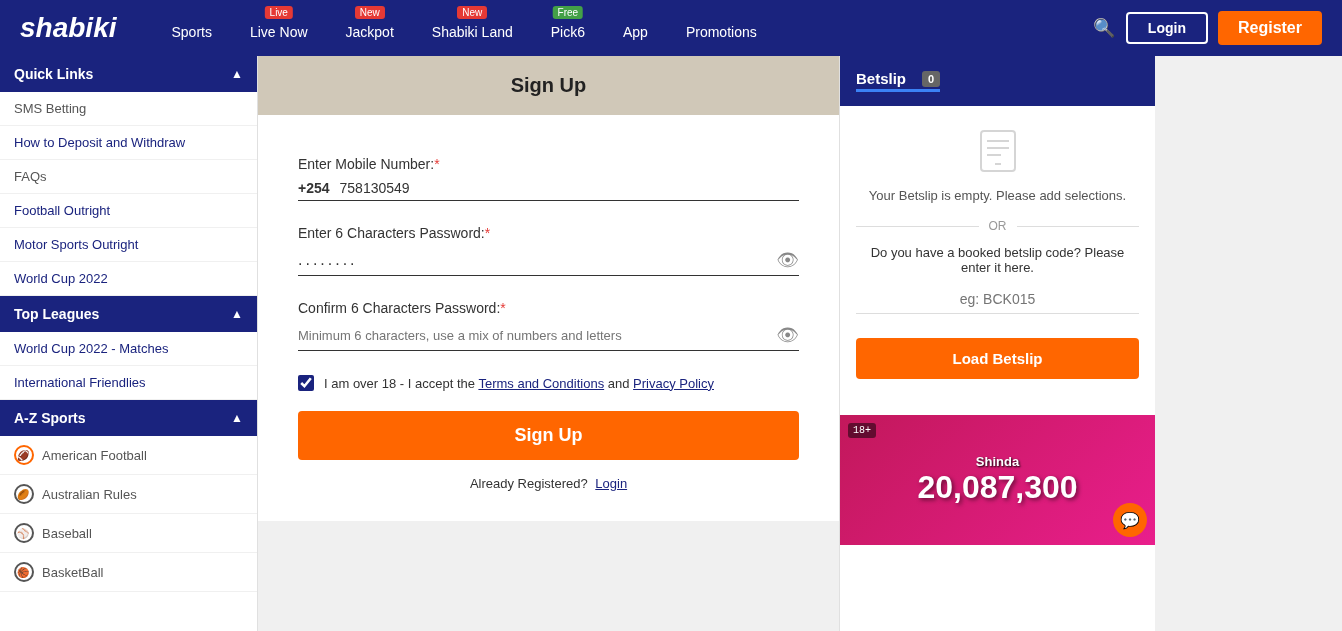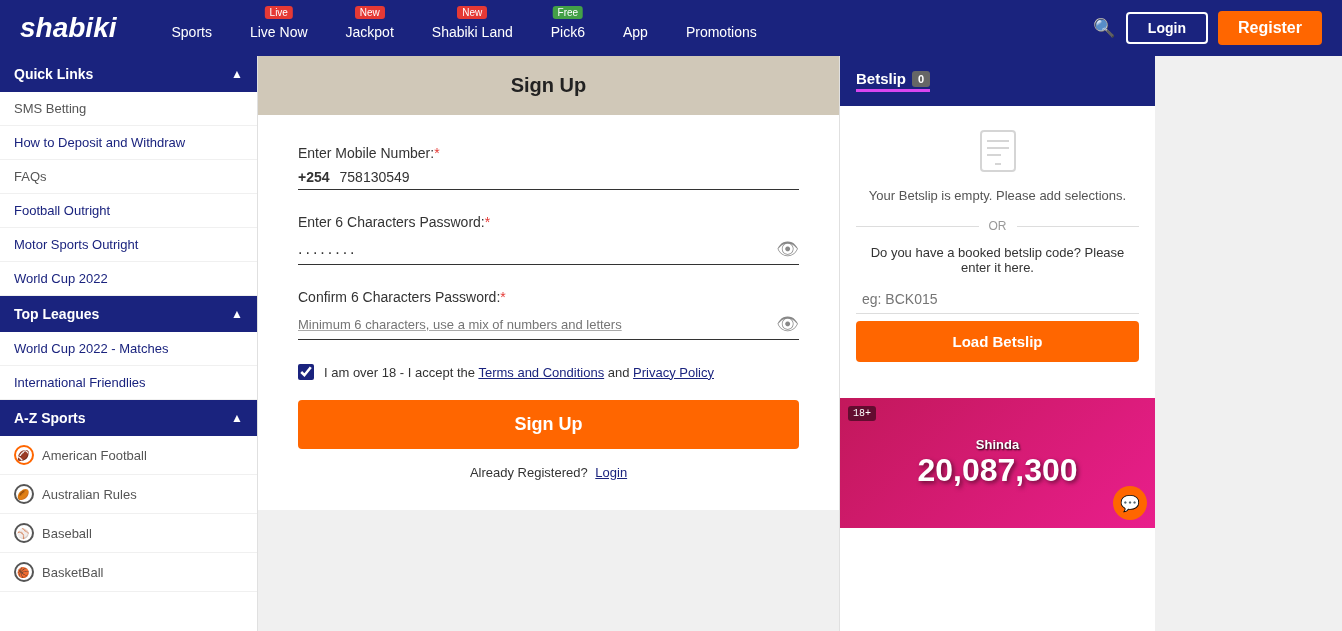--- a/index.html
+++ b/index.html
@@ -153,20 +153,21 @@
       text-align: center;
       font-size: 20px;
       font-weight: bold;
       color: #222;
     }
     .signup-body {
       padding: 30px 40px;
     }
     .form-group {
       margin-bottom: 24px;
+      margin-top: 11px;
     }
     .form-label {
       display: block;
       font-size: 14px;
       color: #333;
       margin-bottom: 8px;
     }
     .form-label .required { color: #e53935; }
     .phone-input-row {
       display: flex;
@@ -264,24 +265,24 @@
       background: #1a237e;
       color: #fff;
       padding: 0 16px;
       display: flex;
       align-items: center;
       height: 50px;
     }
     .betslip-tab {
       display: flex;
       align-items: center;
-      gap: 6px;
+      gap: 16px;
       font-size: 15px;
       font-weight: bold;
-      border-bottom: 3px solid #d946ef;
+      border-bottom: 3px solid #3b82f6;
       padding-bottom: 2px;
     }
     .betslip-count {
       background: #666;
       color: #fff;
       font-size: 11px;
       border-radius: 3px;
       padding: 2px 6px;
     }
     .betslip-body {
@@ -315,25 +316,26 @@
     }
     .betslip-code-text {
       color: #333;
       font-size: 13px;
       margin-bottom: 10px;
     }
     .betslip-code-input {
       width: 100%;
       border: none;
       border-bottom: 1px solid #ddd;
+      text-align: center;
       color: #bbb;
       font-size: 14px;
       padding: 6px;
       outline: none;
-      margin-bottom: 7px;
+      margin-bottom: 24px;
     }
     .btn-load-betslip {
       width: 100%;
       background: #ff6600;
       border: none;
       color: #fff;
       padding: 12px;
       border-radius: 4px;
       font-size: 15px;
       font-weight: bold;
@@ -490,21 +492,21 @@
             <span class="eye-icon">👁</span>
           </div>
         </div>
 
         
         <div class="form-group">
           <label class="form-label">
             <span>Confirm 6 Characters Password:</span><span class="required">*</span>
           </label>
           <div class="password-input-row">
-            <input type="password" class="password-placeholder" style="border: none; outline: none; font-size: 13px; flex: 1 1 0%; text-decoration: underline;" placeholder="Minimum 6 characters, use a mix of numbers and letters">
+            <input type="password" class="password-placeholder" style="border: none; outline: none; font-size: 13px; flex: 1 1 0%;" placeholder="Minimum 6 characters, use a mix of numbers and letters">
             <span class="eye-icon">👁</span>
           </div>
         </div>
 
         
         <div class="checkbox-row">
           <input type="checkbox" checked="" style="">
           <span>
             <span>I am over 18 - I accept the </span><span class="terms-link">Terms and Conditions</span><span> and </span><span class="terms-link">Privacy Policy</span>
           </span>

